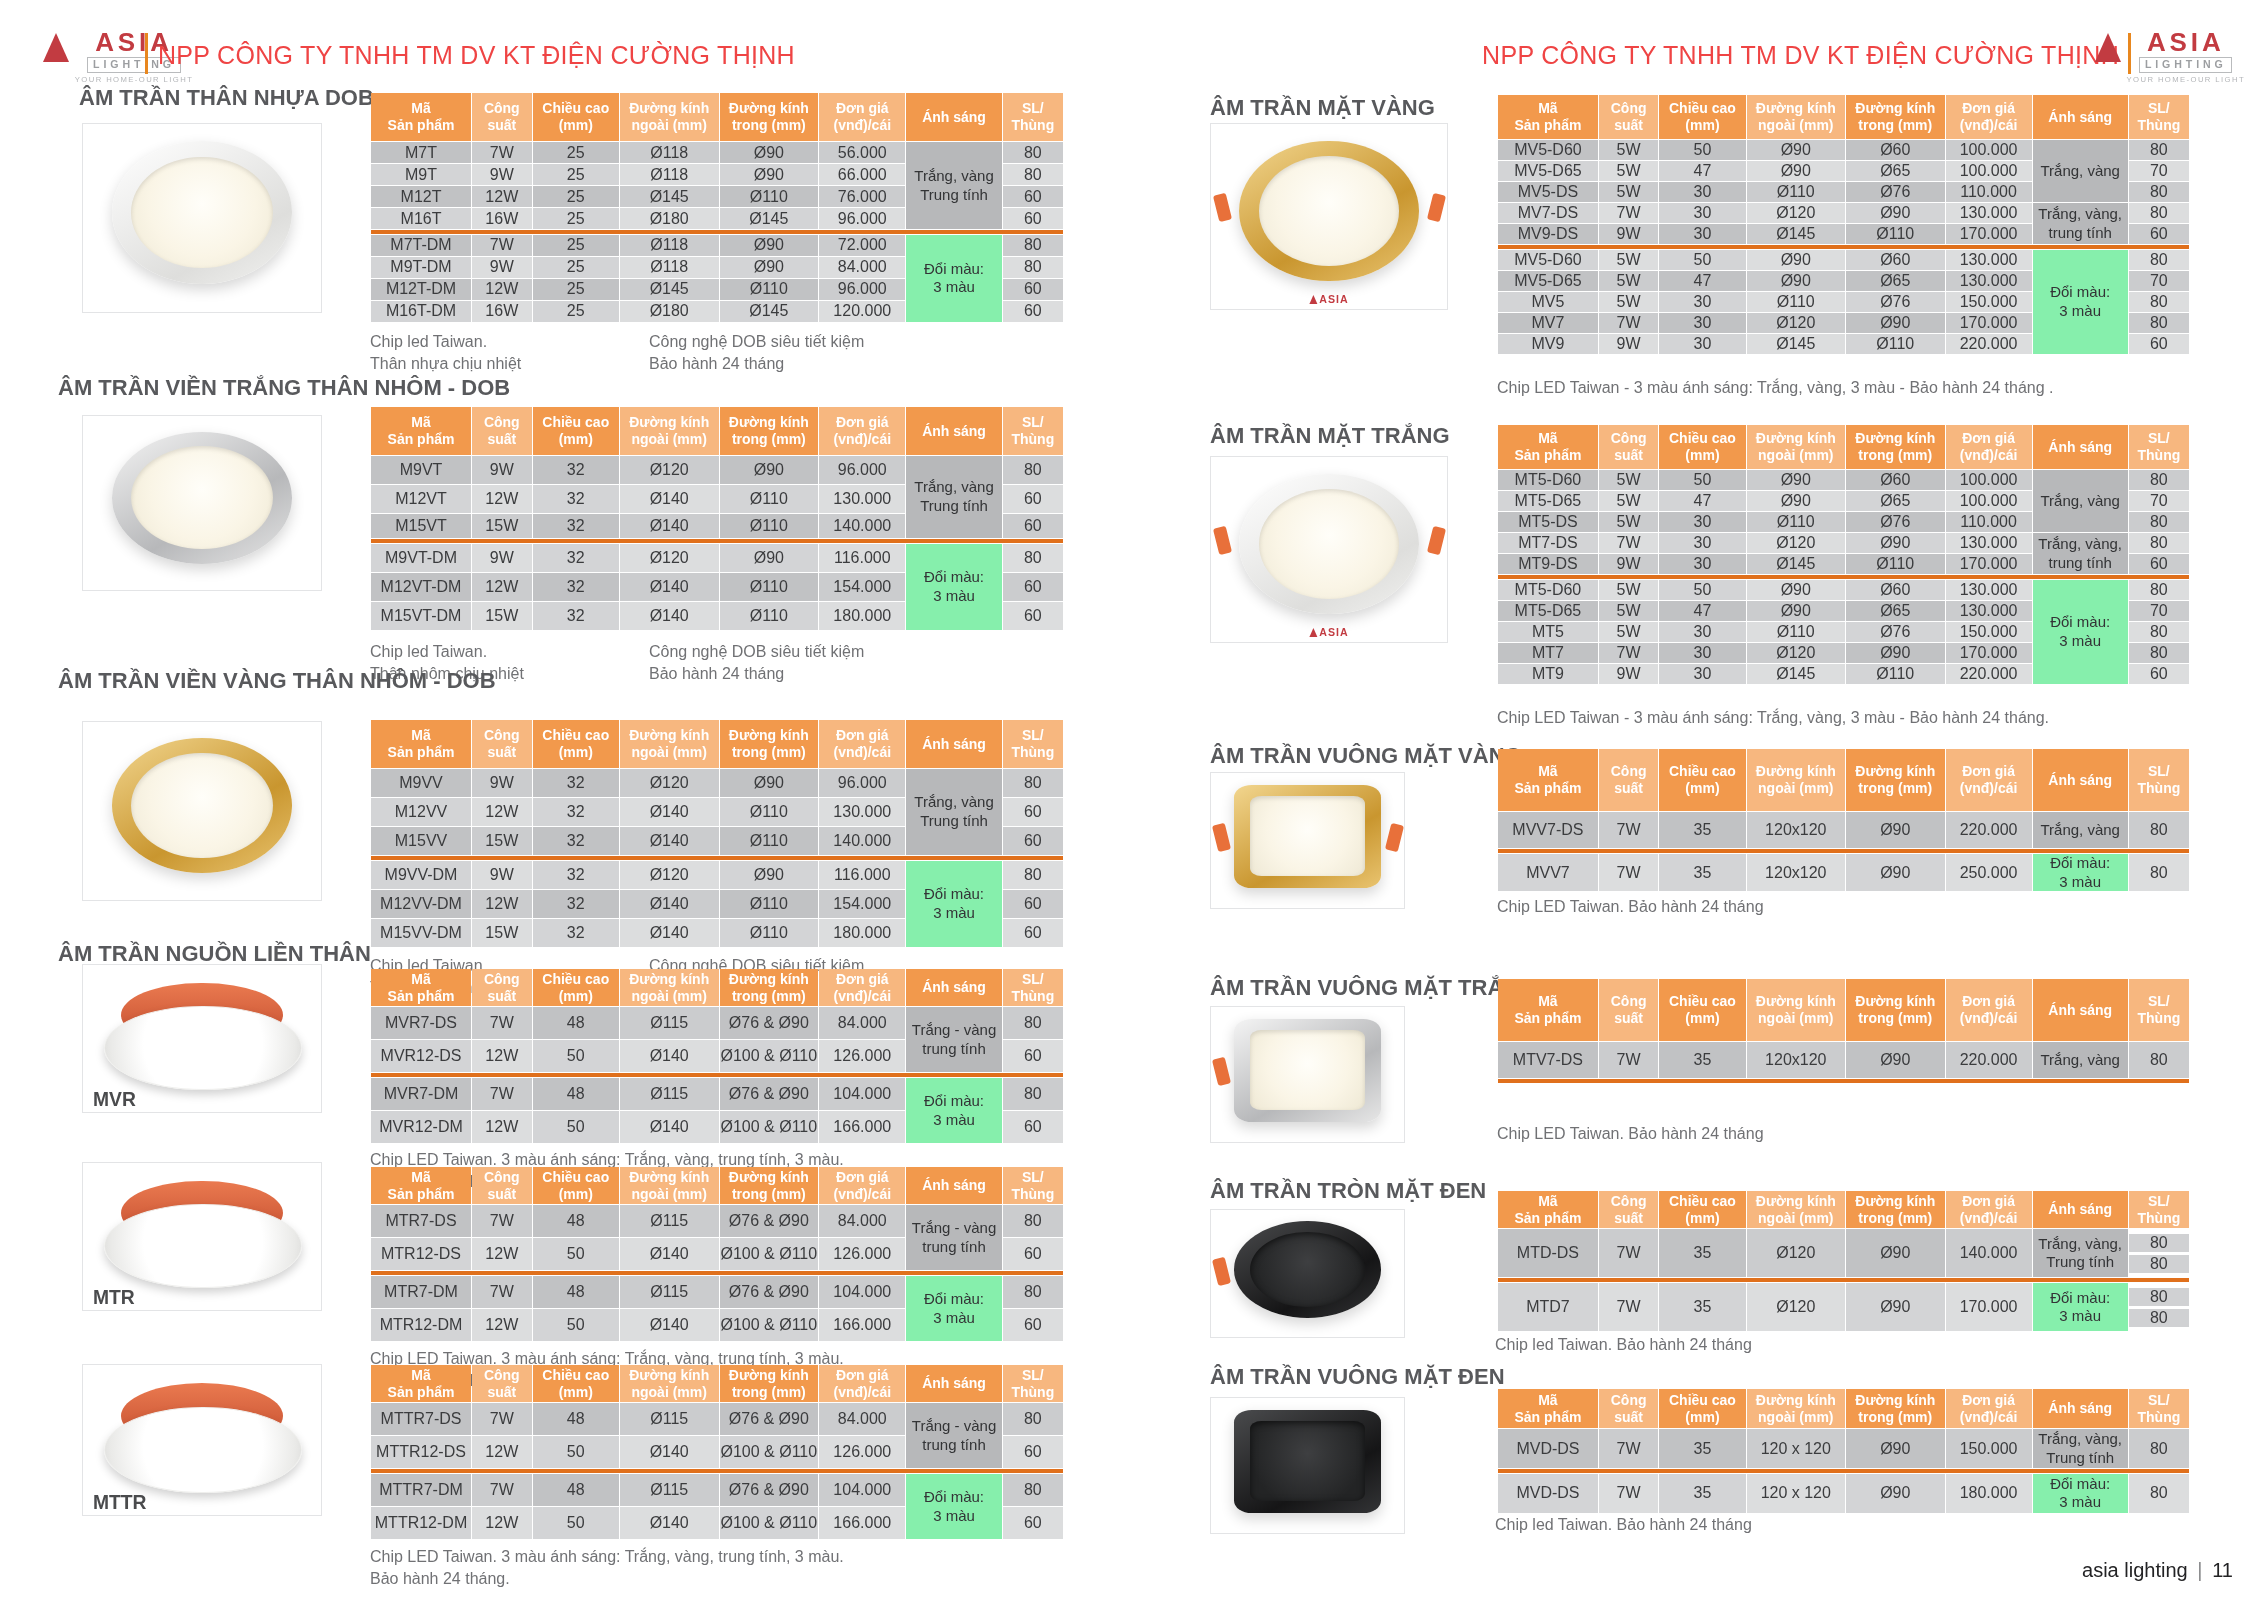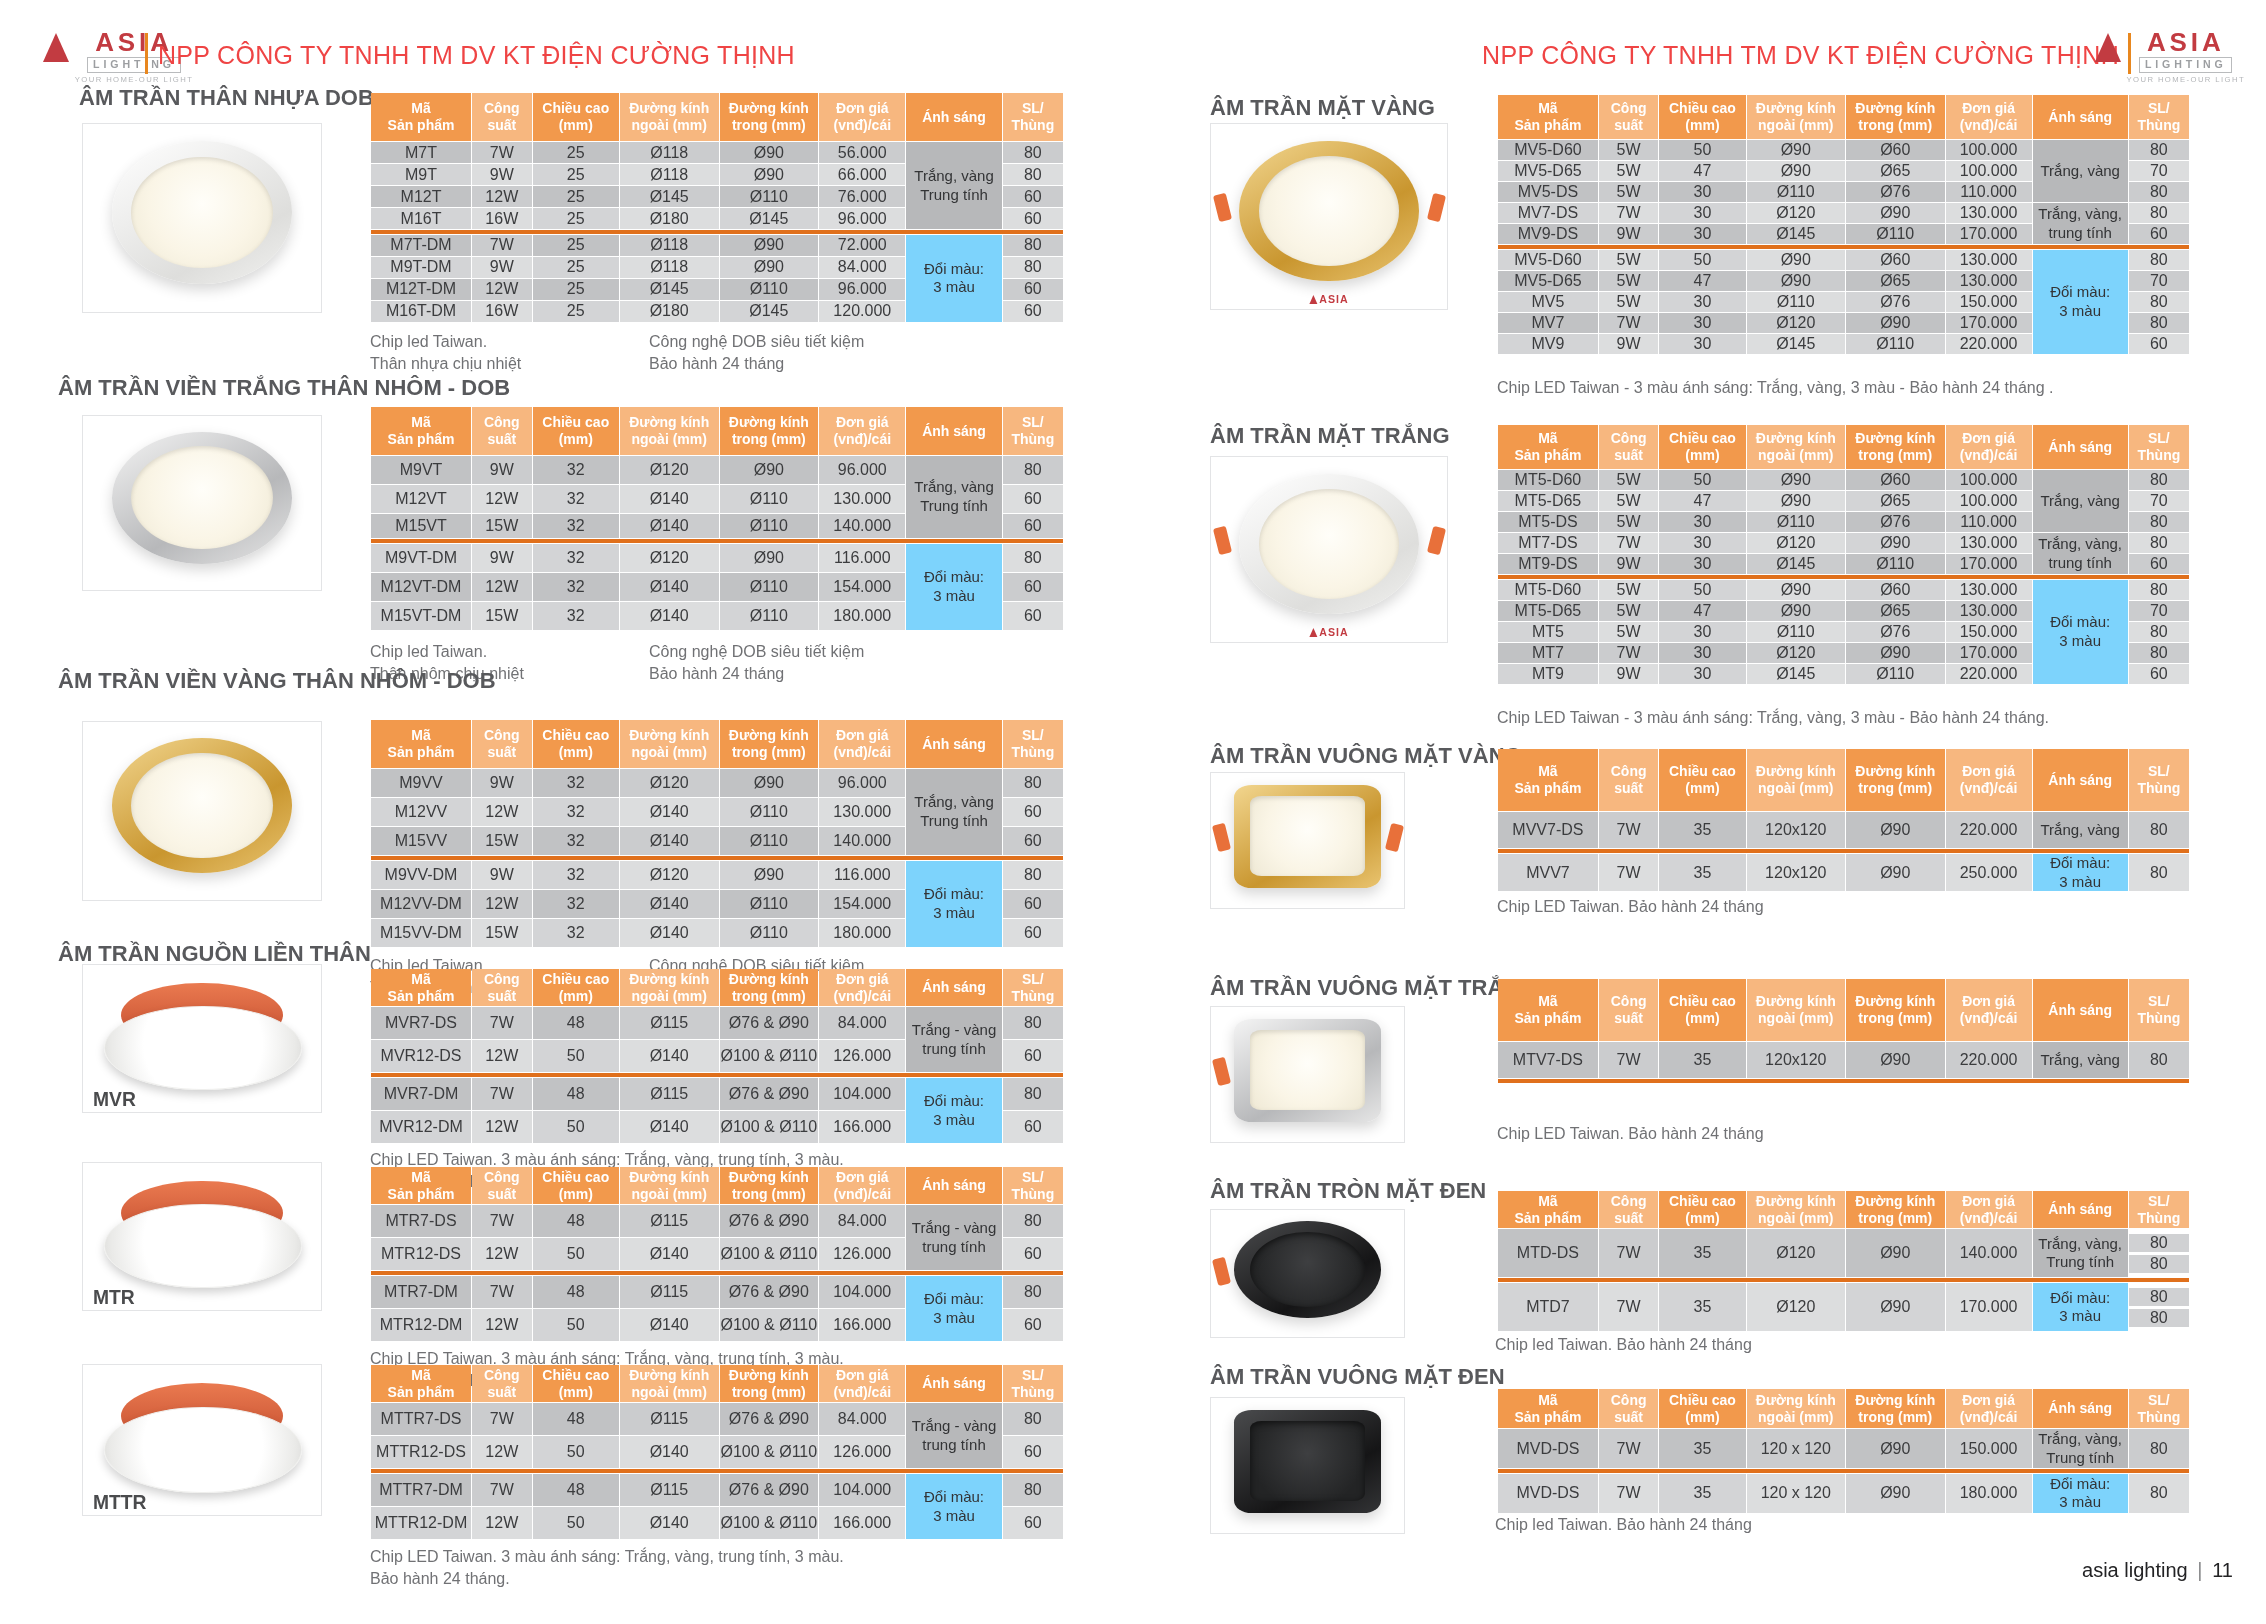--- a/index.html
+++ b/index.html
@@ -27,21 +27,21 @@
   .tbl{position:absolute;}
   table.ptable{width:100%;border-collapse:separate;border-spacing:1.9px;table-layout:fixed;
                text-align:center;font-size:16px;color:#3b3c3e;}
   table.ptable th{color:#fff;font-weight:bold;font-size:14px;line-height:1.2;white-space:pre-line;
                   vertical-align:middle;padding:1.9px 0;}
   th.he{background:#f2994c;} th.ho{background:#f7b77f;}
   table.ptable td{padding:0;vertical-align:middle;}
   tr.r0 td.ce{background:#c1c2c4;} tr.r0 td.co{background:#cbccce;}
   tr.r1 td.ce{background:#d3d4d6;} tr.r1 td.co{background:#dcddde;}
   td.lg{white-space:pre-line;font-size:15px;line-height:1.25;color:#333436;}
-  td.lg.gray{background:#b7b8ba;} td.lg.orange{background:#7dd3fc;margin-top:8px;}
+  td.lg.gray{background:#b7b8ba;} td.lg.orange{background:#86efac;margin-top:8px;}
   tr.sep td{background:#e0701c;height:3.9px;padding:0;line-height:0;}
   td.slwrap{background:#fff !important;}
   td.slwrap div{height:50%;display:flex;align-items:center;justify-content:center;background:#d0d1d3;}
   td.slwrap div + div{margin-top:2.9px;height:calc(50% - 2.9px);}
 
   
   .imgbox{position:absolute;background:#fff;border:1px solid #e3e4e6;}
   .ring{position:absolute;left:12%;top:9%;width:76%;height:76%;border-radius:50%;
         box-shadow:0 5.8px 13.5px rgba(0,0,0,.16);}
   .ring .face{position:absolute;left:11%;top:11%;width:78%;height:78%;border-radius:50%;

